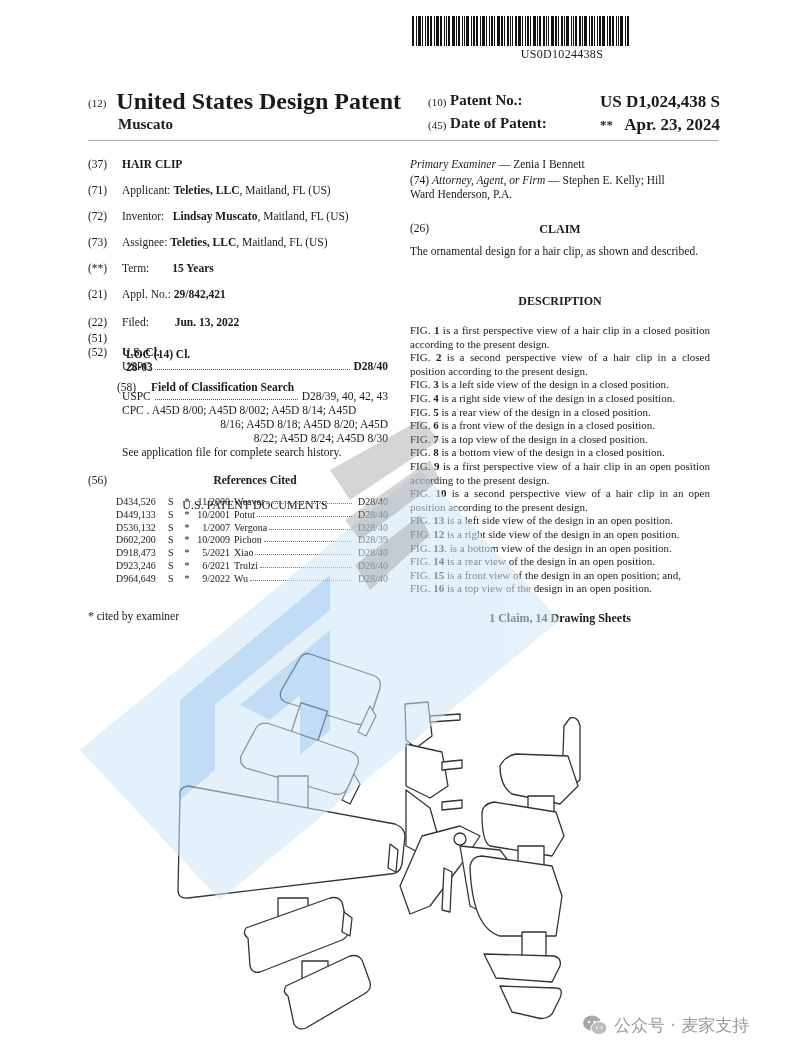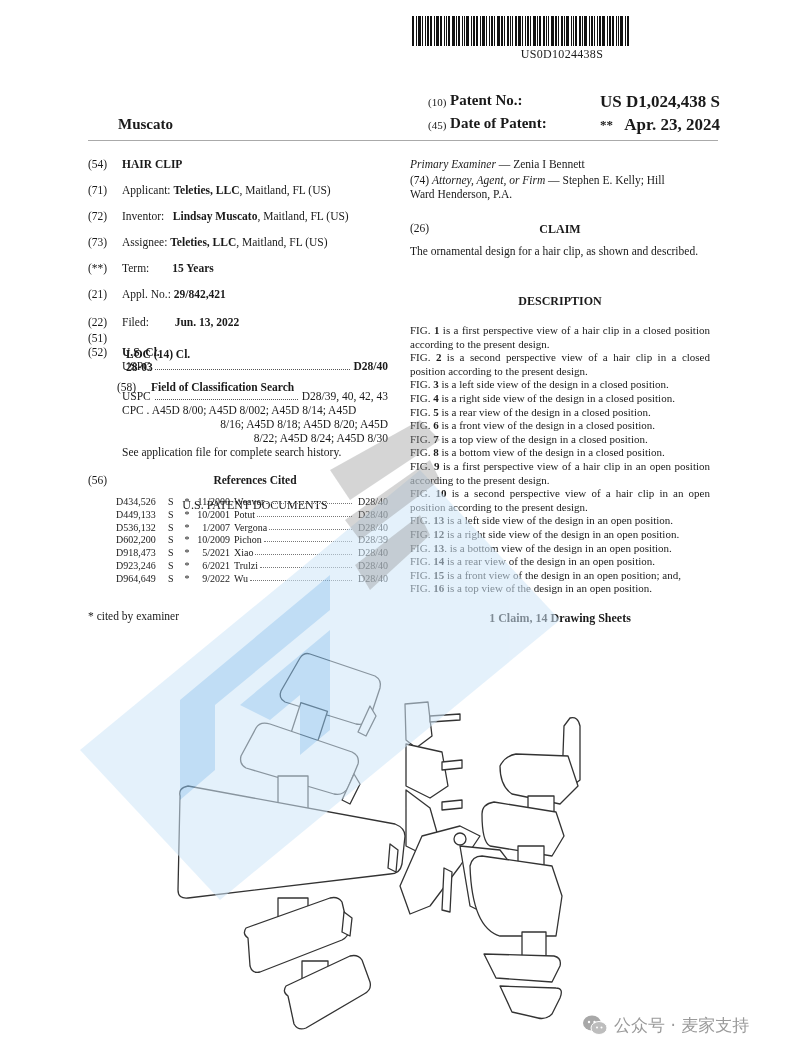--- a/index.html
+++ b/index.html
@@ -131,38 +131,42 @@
     <span style="width: 2px; margin-right: 2px;"></span>
     <span style="width: 1px; margin-right: 1px;"></span>
     <span style="width: 1px; margin-right: 1px;"></span>
     <span style="width: 3px; margin-right: 2px;"></span>
     <span style="width: 1px; margin-right: 1px;"></span>
     <span style="width: 2px; margin-right: 1px;"></span>
   </div>
 <div class="barcode-text">US0D1024438S</div>
 
 <div class="hdr" style="height:50px;">
+  <div class="title-main">
+    <span class="num">(12)</span>
+    <span>United States Design Patent</span>
+  </div>
   <div class="inventor-name">Muscato</div>
   <div class="pat-row pat-no">
     <span class="num">(10)</span>
     <span>Patent No.:</span>
     <span class="val">US D1,024,438 S</span>
   </div>
   <div class="pat-row pat-date">
     <span class="num">(45)</span>
     <span>Date of Patent:</span>
     <span class="stars">**</span>
     <span class="val">Apr. 23, 2024</span>
   </div>
 </div>
 <div class="hdr-rule"></div>
 
 <div class="col-left" style="height:470px;">
   <div class="field" style="top:2px;">
-    <span class="code">(54)</span><b>HAIR CLIP</b>
+    <span class="code">(37)</span><b>HAIR CLIP</b>
   </div>
   <div class="field" style="top:28px;">
     <span class="code">(71)</span><span>Applicant:</span>
     <b>Teleties, LLC</b><span>, Maitland, FL (US)</span>
   </div>
   <div class="field" style="top:54px;">
     <span class="code">(72)</span><span>Inventor:</span>&nbsp;&nbsp;
     <b>Lindsay Muscato</b><span>, Maitland, FL (US)</span>
   </div>
   <div class="field" style="top:80px;">

